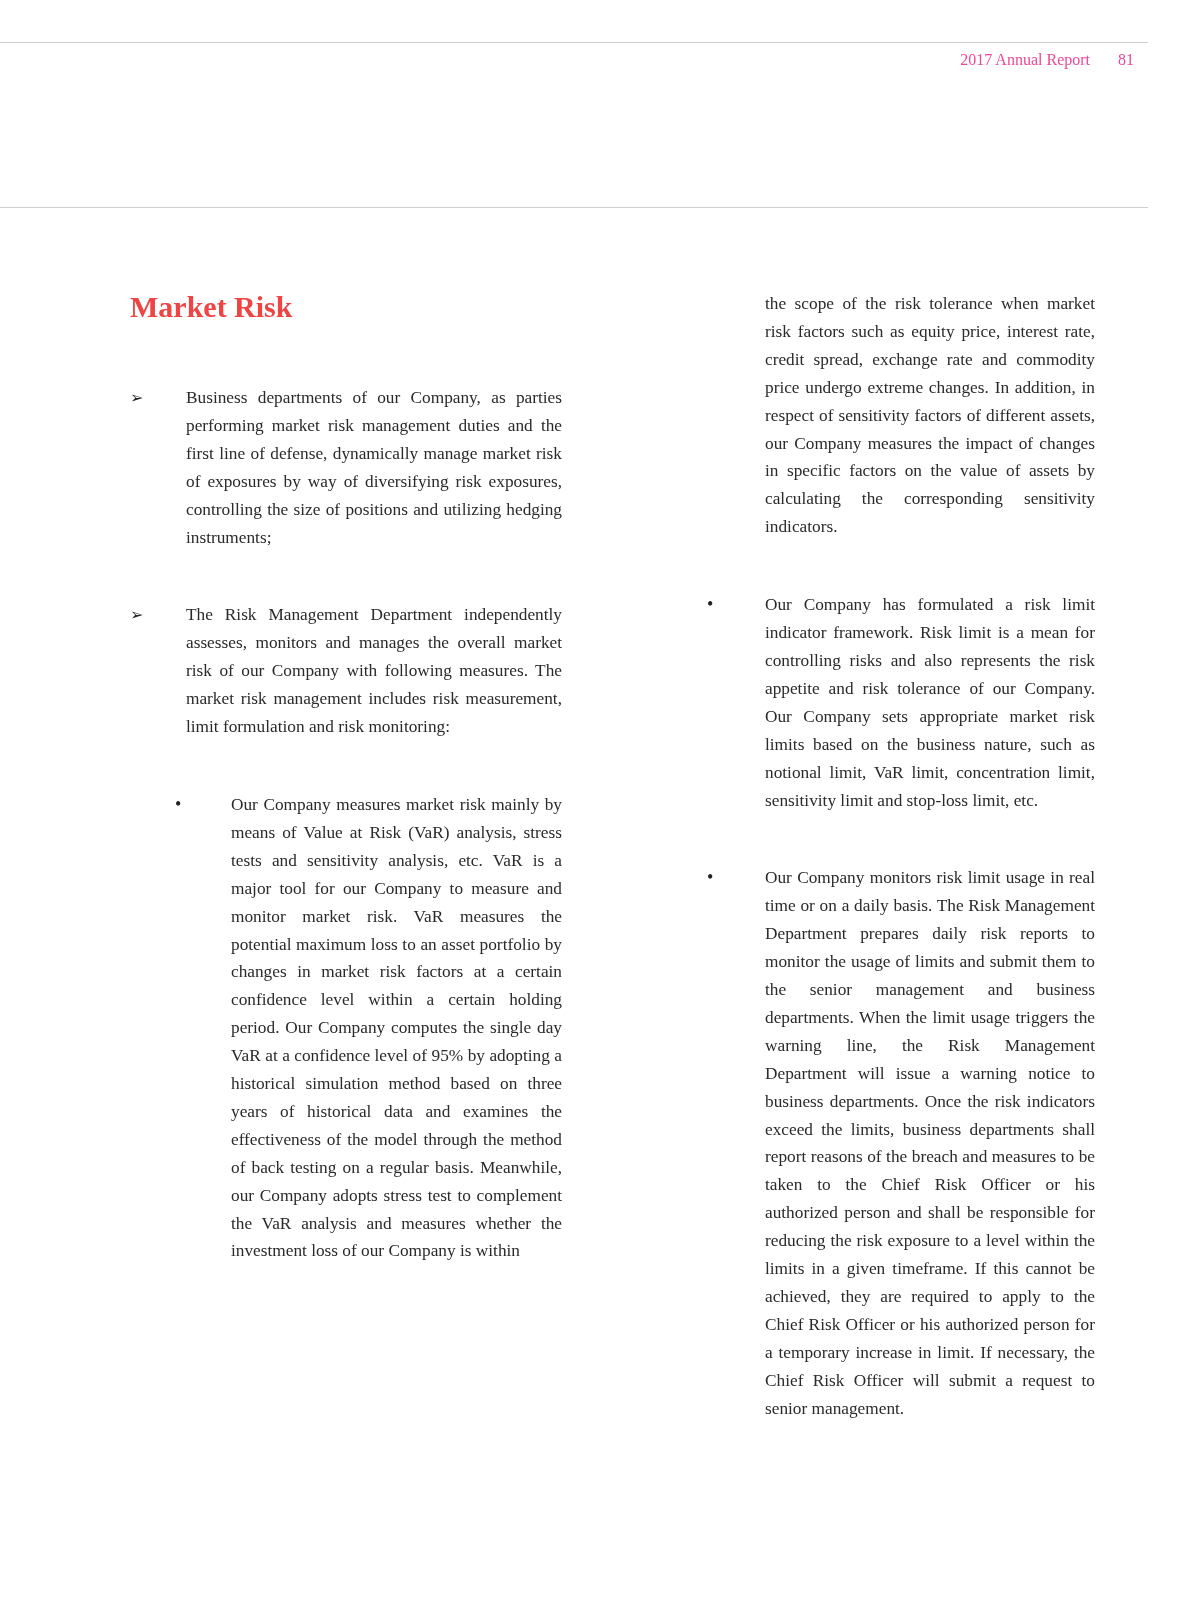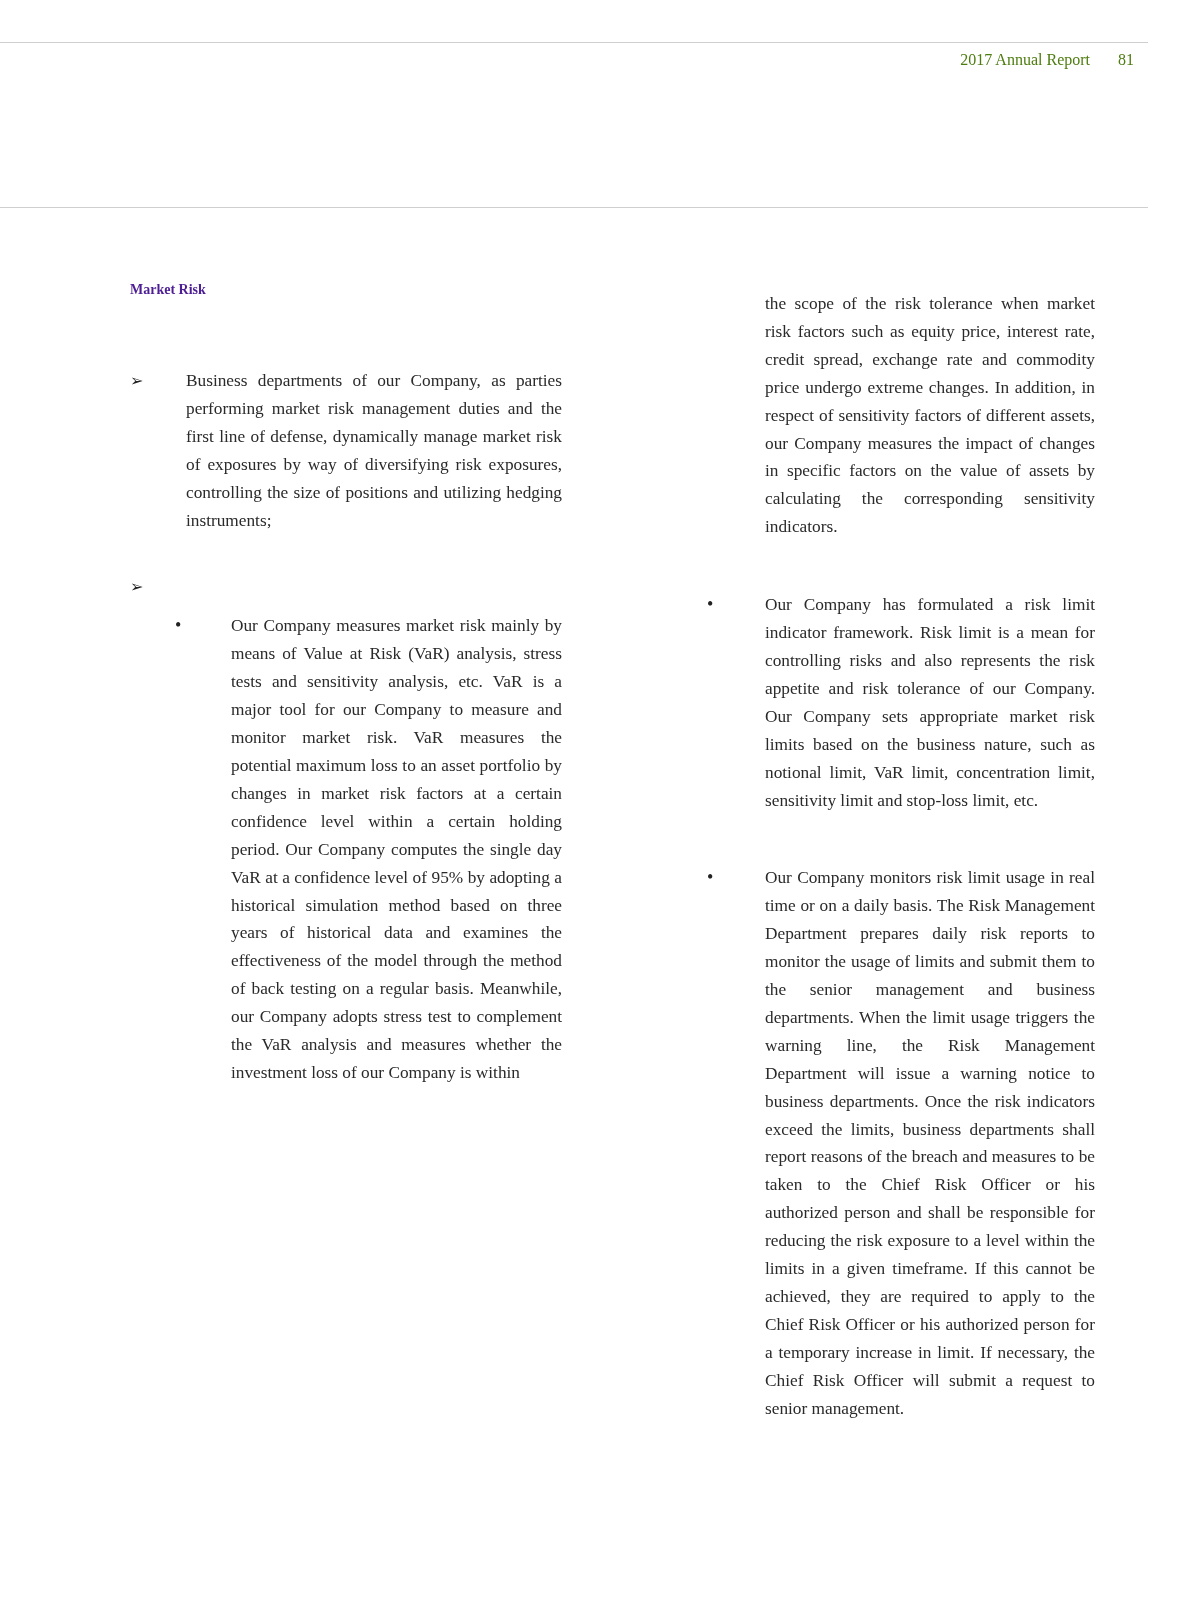--- a/index.html
+++ b/index.html
@@ -6,29 +6,29 @@
   body {
     width: 1190px; height: 1615px; position: relative; overflow: hidden;
     font-family: "Liberation Serif", "DejaVu Serif", serif;
     color: #2a2a2a;
   }
   .rule { position: absolute; left: 0; width: 1148px; height: 1px; background: #cfcfcf; }
   .rule.top { top: 42px; }
   .rule.mid { top: 207px; }
   .running-head {
     position: absolute; top: 51px; right: 56px;
-    font-size: 16px; color: #4d7c0f; white-space: nowrap;
+    font-size: 16px; color: #ec4899; white-space: nowrap;
   }
   .running-head .title { margin-right: 24px; }
   .col { position: absolute; top: 276px; width: 443px; font-size: 17.3px; line-height: 27.9px; }
   .col.left { left: 130px; }
   .col.right { left: 708px; top: 279px; width: 398px; }
   .heading {
-    color: #4c1d95; font-weight: bold; font-size: 14px; line-height: 26px;
-    margin: 1px 0 10px 0;
+    color: #ef4444; font-weight: bold; font-size: 30px; line-height: 26px;
+    margin: 18px 0 10px 0;
   }
   p { margin: 11px; text-align: justify; }
   .gap { height: 28px; }
   .item { position: relative; }
   .item .mark { position: absolute; top: 0; font-size: 16px; color: #222; }
   .lvl1 { padding-left: 45px; }
   .lvl1 > .mark { left: 0; }
   .lvl2 { padding-left: 90px; }
   .lvl2 > .mark { left: 45px; font-size: 18px; }
   .rlvl { padding-left: 46px; }
@@ -50,20 +50,21 @@
   <div class="gap"></div>
   <div class="gap" style="height:15px"></div>
 
   <div class="item lvl1">
     <span class="mark">➢</span>
     <p>Business departments of our Company, as parties performing market risk management duties and the first line of defense, dynamically manage market risk of exposures by way of diversifying risk exposures, controlling the size of positions and utilizing hedging instruments;</p>
   </div>
   <div class="gap"></div>
   <div class="item lvl1">
     <span class="mark">➢</span>
+    <p>The Risk Management Department independently assesses, monitors and manages the overall market risk of our Company with following measures. The market risk management includes risk measurement, limit formulation and risk monitoring:</p>
   </div>
   <div class="gap"></div>
   <div class="item lvl2">
     <span class="mark">•</span>
     <p>Our Company measures market risk mainly by means of Value at Risk (VaR) analysis, stress tests and sensitivity analysis, etc. VaR is a major tool for our Company to measure and monitor market risk. VaR measures the potential maximum loss to an asset portfolio by changes in market risk factors at a certain confidence level within a certain holding period. Our Company computes the single day VaR at a confidence level of 95% by adopting a historical simulation method based on three years of historical data and examines the effectiveness of the model through the method of back testing on a regular basis. Meanwhile, our Company adopts stress test to complement the VaR analysis and measures whether the investment loss of our Company is within</p>
   </div>
 </div>
 
 <div class="col right">
   <div class="right-first">

